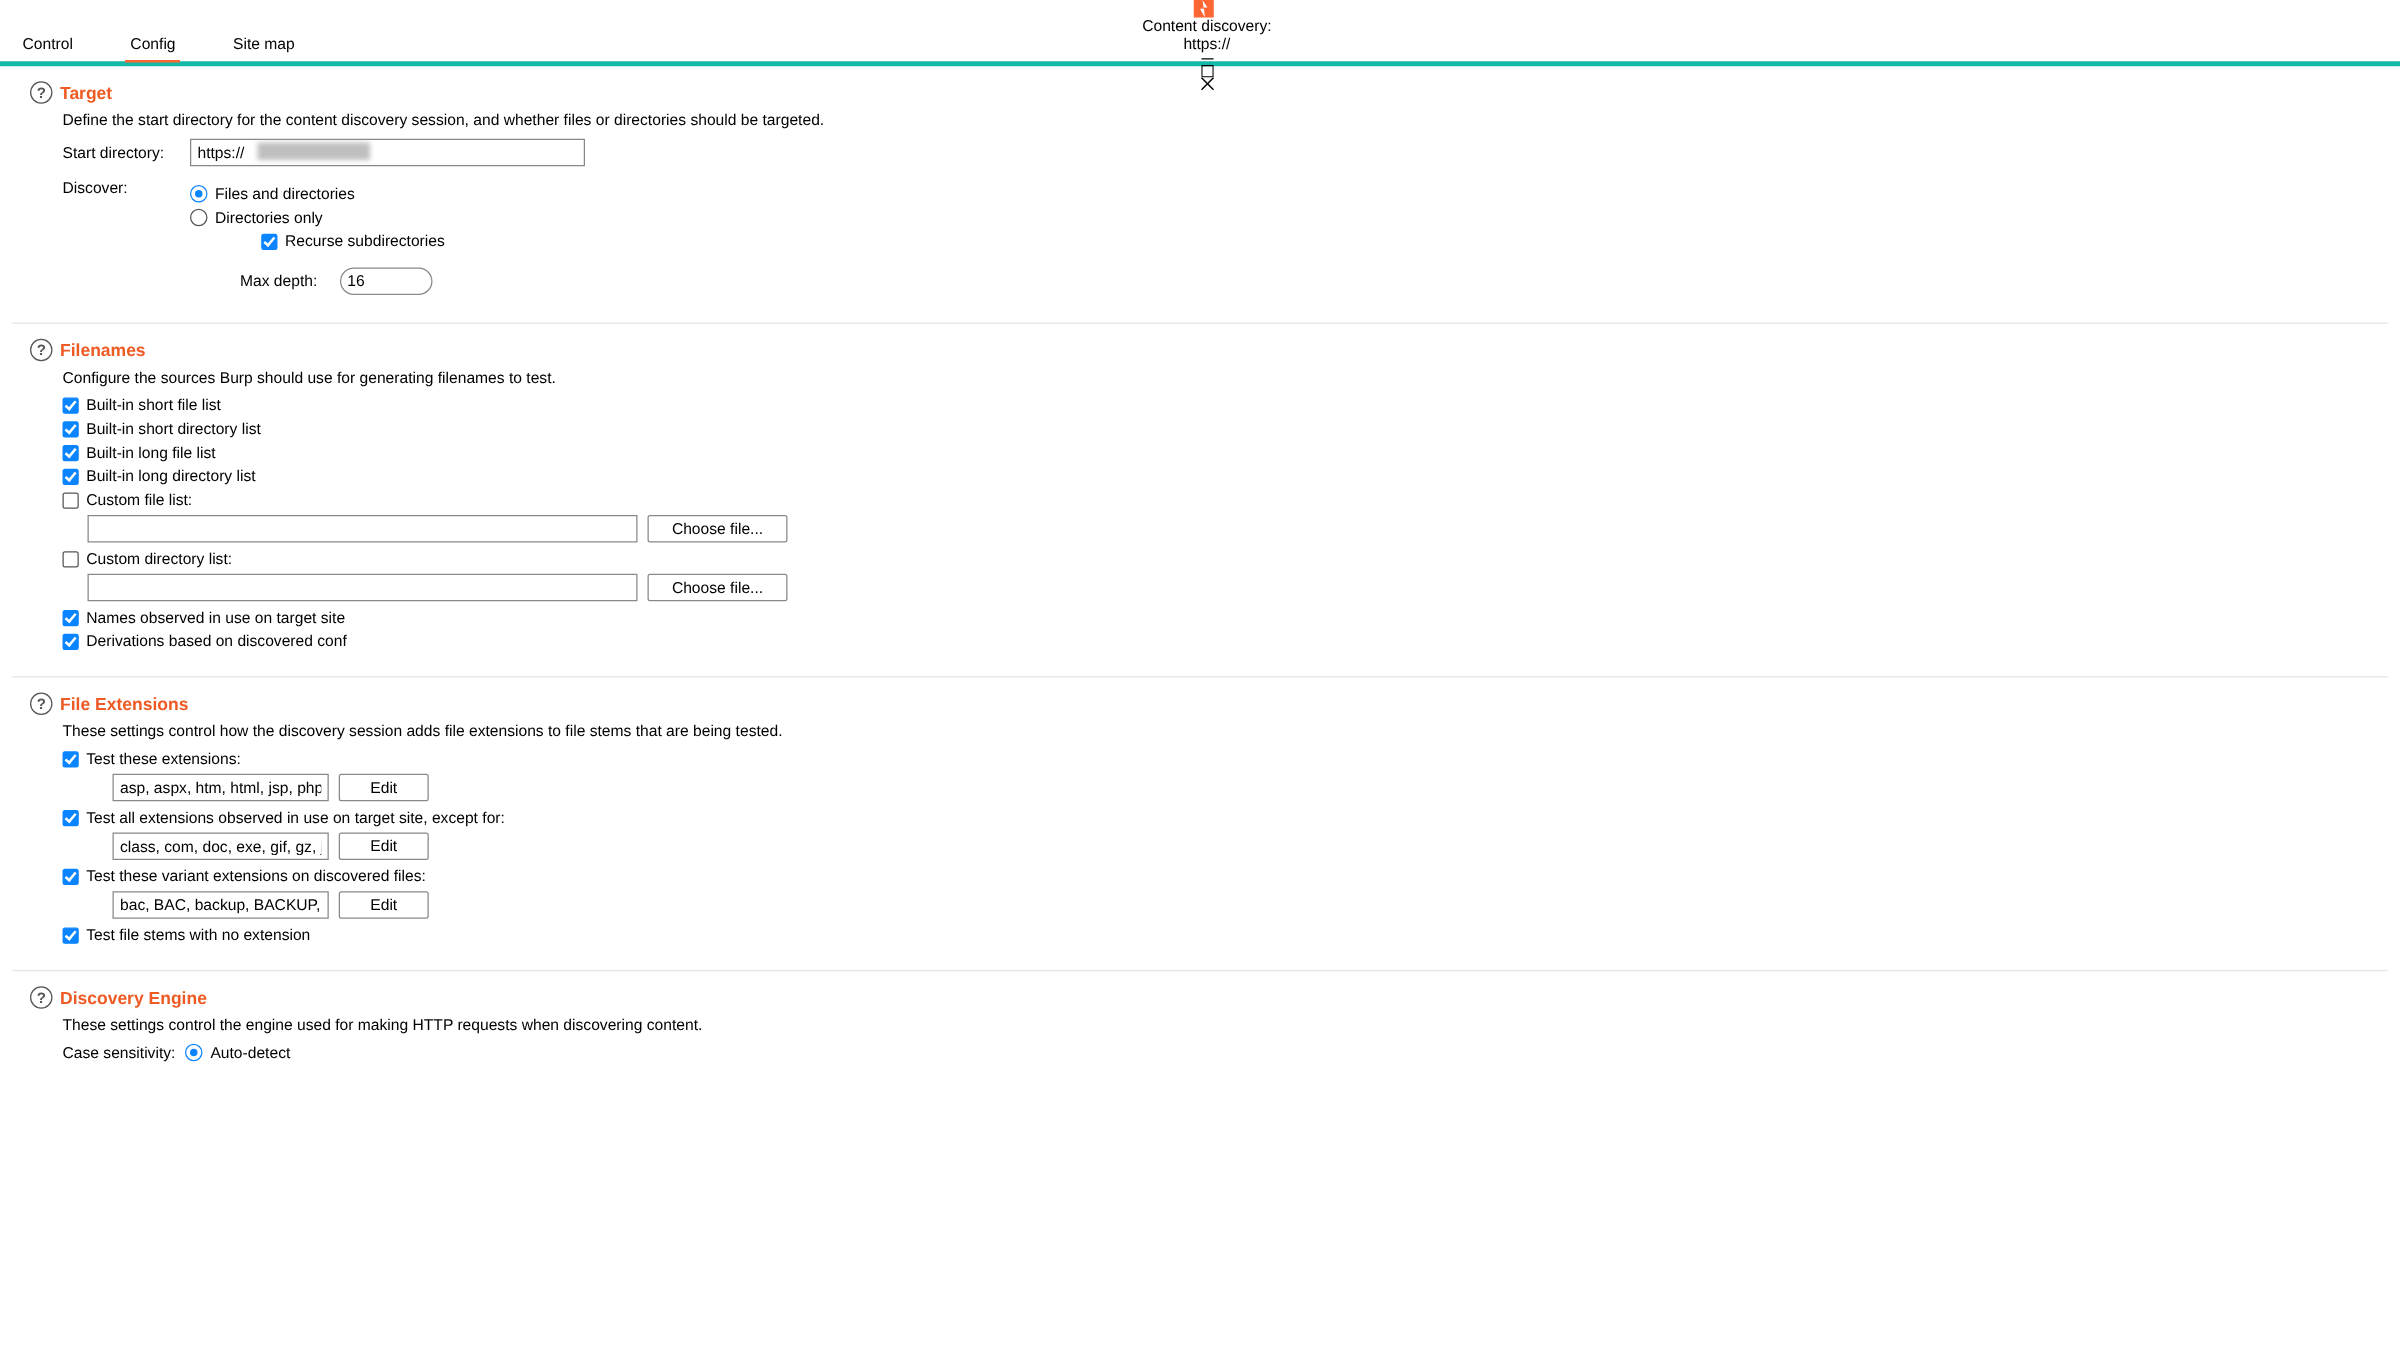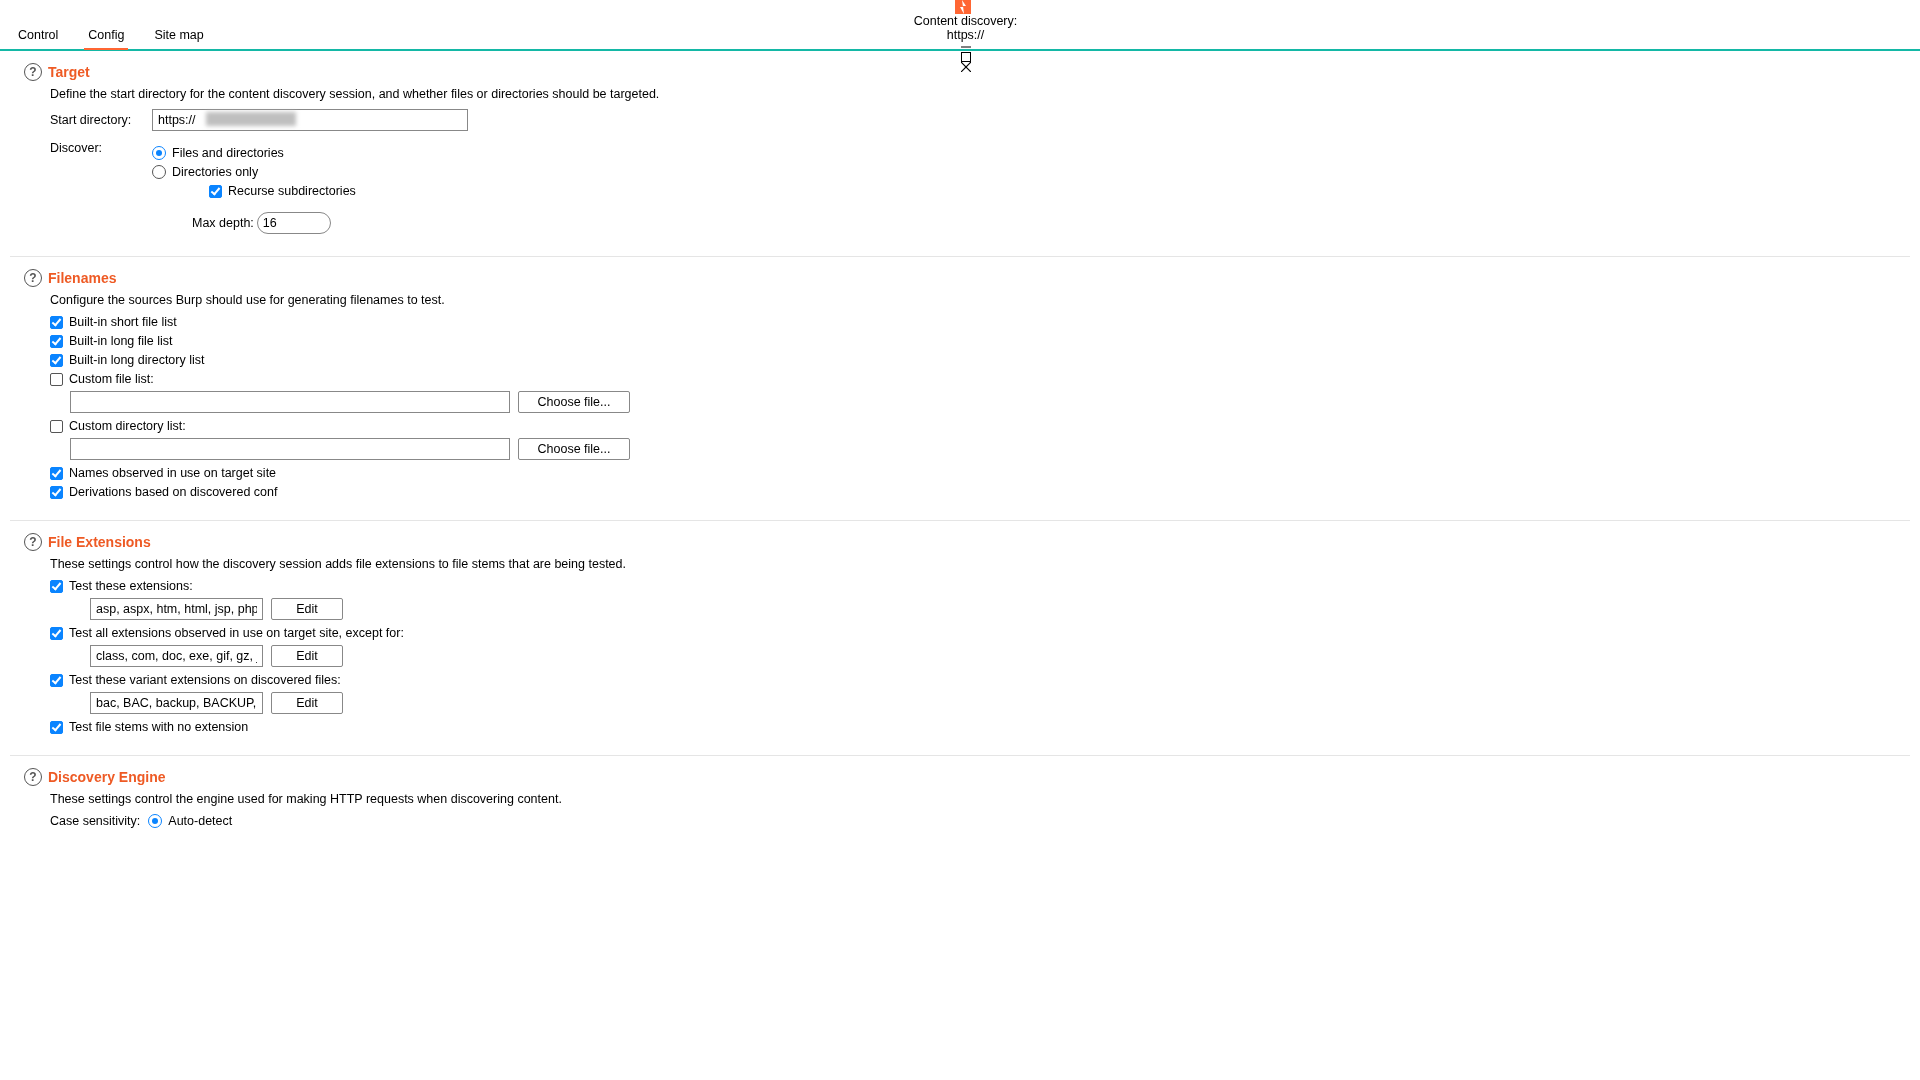--- a/index.html
+++ b/index.html
@@ -35,23 +35,23 @@
   }
   .titlebar .spacer { flex: 1; }
   .titlebar .winbtn {
     width: 40px; height: 24px;
     display: flex; align-items: center; justify-content: center;
     cursor: pointer;
   }
   
   
   .tabs {
-    display: flex; gap: 22px;
+    display: flex; gap: 38px;
     padding: 0 14px;
-    border-bottom: 2px solid #14b8a6;
+    border-bottom: 4px solid #14b8a6;
   }
   .tab {
     padding: 4px 4px 6px 4px;
     cursor: pointer;
     border-bottom: 2px solid transparent;
     margin-bottom: -1px;
   }
   .tab.active { border-bottom-color: #ff6633; }
   
   
@@ -233,39 +233,43 @@
             <span>Files and directories</span>
           </div>
           <div class="radio-row">
             <input type="radio" class="radio" name="discover" style="">
             <span>Directories only</span>
           </div>
           <div class="check-row" style="margin-left:20px;padding-left:37px;">
             <input type="checkbox" class="checkbox" checked="" style="">
             <span>Recurse subdirectories</span>
           </div>
-          <div style="margin-left:40px; display:flex; align-items:center; gap:3px; margin-top:14px;">
+          <div style="margin-left:40px; display:flex; align-items:center; gap:18px; margin-top:14px;">
             <span>Max depth:</span>
             <input type="text" class="textfield numfield" value="16" style="">
           </div>
         </div>
       </div>
     </div>
   </div>
 
   <div class="section">
     <div class="section-header">
       <div class="help-icon">?</div>
       <div class="section-title">Filenames</div>
     </div>
     <div class="section-desc">Configure the sources Burp should use for generating filenames to test.</div>
     <div class="section-body">
       <div class="check-row">
         <input type="checkbox" class="checkbox" checked="" style="">
         <span>Built-in short file list</span>
+      </div>
+      <div class="check-row">
+        <input type="checkbox" class="checkbox" checked="" style="">
+        <span>Built-in short directory list</span>
       </div>
       <div class="check-row">
         <input type="checkbox" class="checkbox" checked="" style="">
         <span>Built-in long file list</span>
       </div>
       <div class="check-row">
         <input type="checkbox" class="checkbox" checked="" style="">
         <span>Built-in long directory list</span>
       </div>
 

